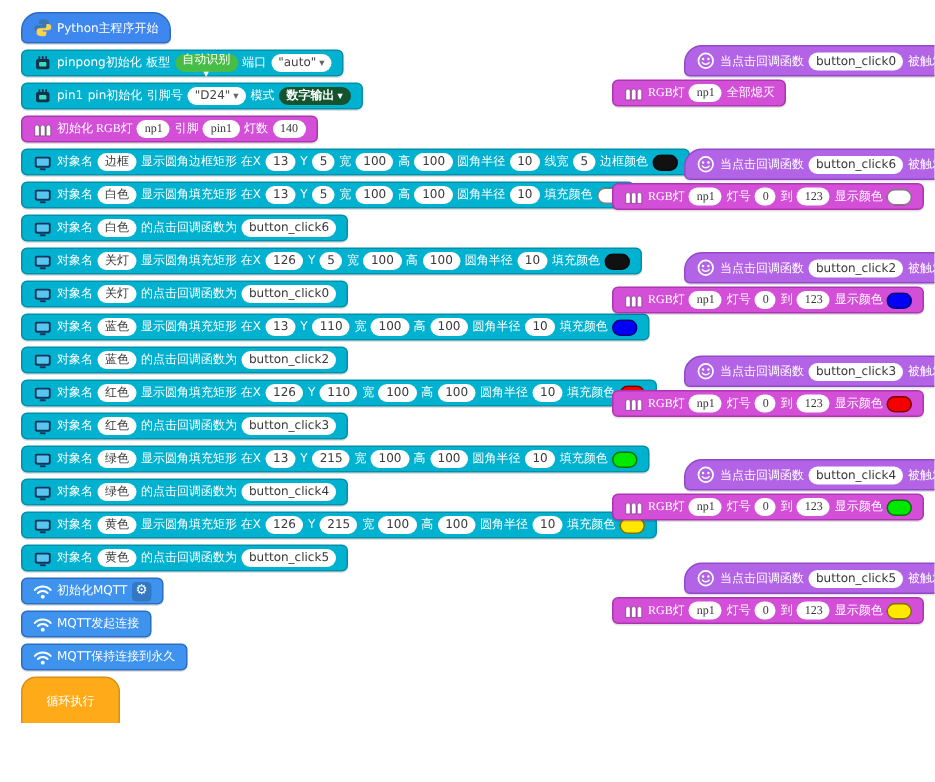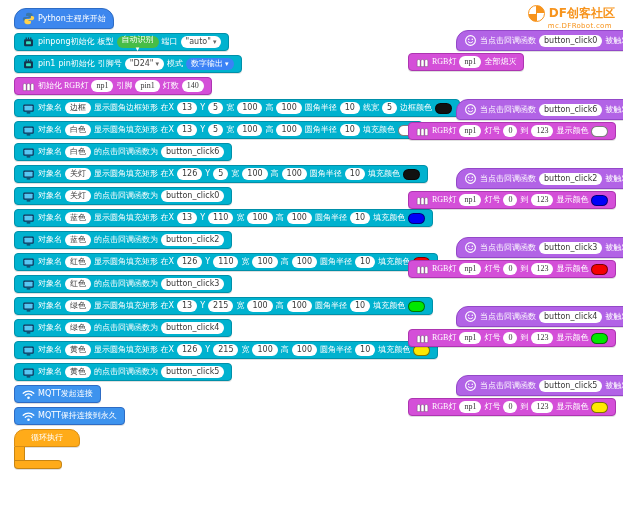--- a/index.html
+++ b/index.html
@@ -23,30 +23,30 @@
 
   .btxt{line-height:1;}
   .oval{background:#fff;color:#383838;height:12px;border-radius:7px;padding:0 5px;
         display:inline-flex;align-items:center;font-size:8px;line-height:1;}
   .dd{height:12px;border-radius:7px;padding:0 5px;display:inline-flex;align-items:center;
       gap:2px;font-size:8px;line-height:1;}
   .dd .caret{font-size:7px;line-height:1;}
   .dd-green{background:#47bd47;color:#fff;flex-direction:column;}
   .dd-white{background:#fff;color:#444;}
   .dd-white .caret{color:#666;}
-  .dd-magenta{background:#3b82f6;color:#fff;}
+  .dd-magenta{background:#14532d;color:#fff;font-weight:bold;}
   .swatch{width:17px;height:11px;border-radius:6px;border:1px solid rgba(0,0,0,.5);
           display:inline-block;box-sizing:border-box;}
   .bicon{width:13px;height:13px;display:inline-flex;align-items:center;justify-content:center;}
   .bicon svg{width:13px;height:13px;display:block;}
   .gear{width:13px;height:13px;border-radius:3px;background:rgba(0,0,0,.18);color:#fff;
         font-size:9px;display:inline-flex;align-items:center;justify-content:center;}
 
   .loop{display:flex;flex-direction:column;align-items:flex-start;}
-  .loop-top{border-radius:10px 10px 4px 0;padding:0 16px;}
+  .loop-top{border-radius:10px 10px 4px 0;padding:16px 16px;}
   .loop-spine{width:11px;height:13px;background:#ffab19;border:1px solid rgba(0,0,0,.22);
               border-top:none;border-bottom:none;box-sizing:border-box;}
   .loop-foot{width:48px;height:9px;background:#ffab19;border:1px solid rgba(0,0,0,.22);
              border-radius:0 4px 4px 4px;box-sizing:border-box;box-shadow:0 1px 0 rgba(0,0,0,.12);}
 
   .logo{position:absolute;top:5px;right:8px;display:flex;flex-direction:column;align-items:flex-start;}
   .logo-row{display:flex;align-items:center;gap:4px;}
   .logo-icon{width:15px;height:15px;border-radius:50%;border:1px solid #f7941d;
              background:conic-gradient(#f7941d 0 25%,#ffffff 25% 50%,#f7941d 50% 75%,#ffffff 75%);}
   .logo-title{color:#f7941d;font-weight:bold;font-size:12px;}
@@ -370,20 +370,31 @@
         <span class="oval">button_click5</span>
       </div>
       <div class="block c-mqtt">
         <span class="bicon">
           <svg viewBox="0 0 16 16">
             <path d="M1.5 6.5a9 9 0 0 1 13 0" fill="none" stroke="#fff" stroke-width="1.6" stroke-linecap="round"></path>
             <path d="M4 9a5.6 5.6 0 0 1 8 0" fill="none" stroke="#fff" stroke-width="1.6" stroke-linecap="round"></path>
             <circle cx="8" cy="12" r="1.6" fill="#fff"></circle>
           </svg>
         </span>
+        <span class="btxt">初始化MQTT</span>
+        <span class="gear">⚙</span>
+      </div>
+      <div class="block c-mqtt">
+        <span class="bicon">
+          <svg viewBox="0 0 16 16">
+            <path d="M1.5 6.5a9 9 0 0 1 13 0" fill="none" stroke="#fff" stroke-width="1.6" stroke-linecap="round"></path>
+            <path d="M4 9a5.6 5.6 0 0 1 8 0" fill="none" stroke="#fff" stroke-width="1.6" stroke-linecap="round"></path>
+            <circle cx="8" cy="12" r="1.6" fill="#fff"></circle>
+          </svg>
+        </span>
         <span class="btxt">MQTT发起连接</span>
       </div>
       <div class="block c-mqtt">
         <span class="bicon">
           <svg viewBox="0 0 16 16">
             <path d="M1.5 6.5a9 9 0 0 1 13 0" fill="none" stroke="#fff" stroke-width="1.6" stroke-linecap="round"></path>
             <path d="M4 9a5.6 5.6 0 0 1 8 0" fill="none" stroke="#fff" stroke-width="1.6" stroke-linecap="round"></path>
             <circle cx="8" cy="12" r="1.6" fill="#fff"></circle>
           </svg>
         </span>
@@ -591,20 +602,13 @@
           <span class="oval">np1</span>
           <span class="btxt">灯号</span>
           <span class="oval">0</span>
           <span class="btxt">到</span>
           <span class="oval">123</span>
           <span class="btxt">显示颜色</span>
           <span class="swatch" style="background: rgb(255, 232, 0);"></span>
         </div>
       </div>
     </div>
-  <div class="logo">
-    <div class="logo-row">
-      <span class="logo-icon"></span>
-      <span class="logo-title">DF创客社区</span>
-    </div>
-    <div class="logo-sub">mc.DFRobot.com</div>
-  </div>
 </div>
 
 </body></html>

